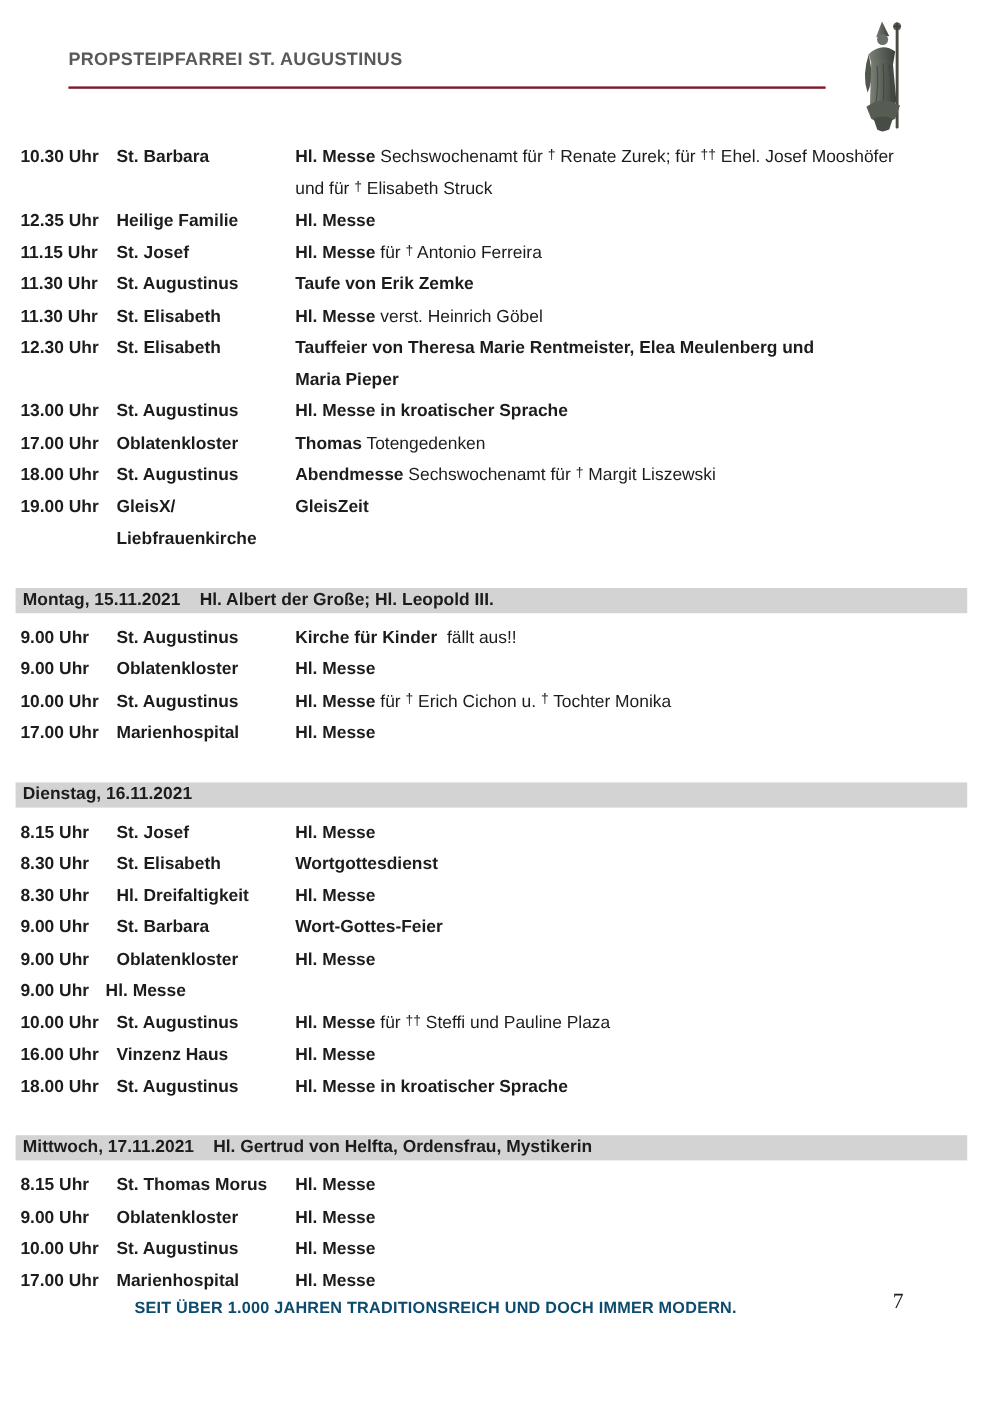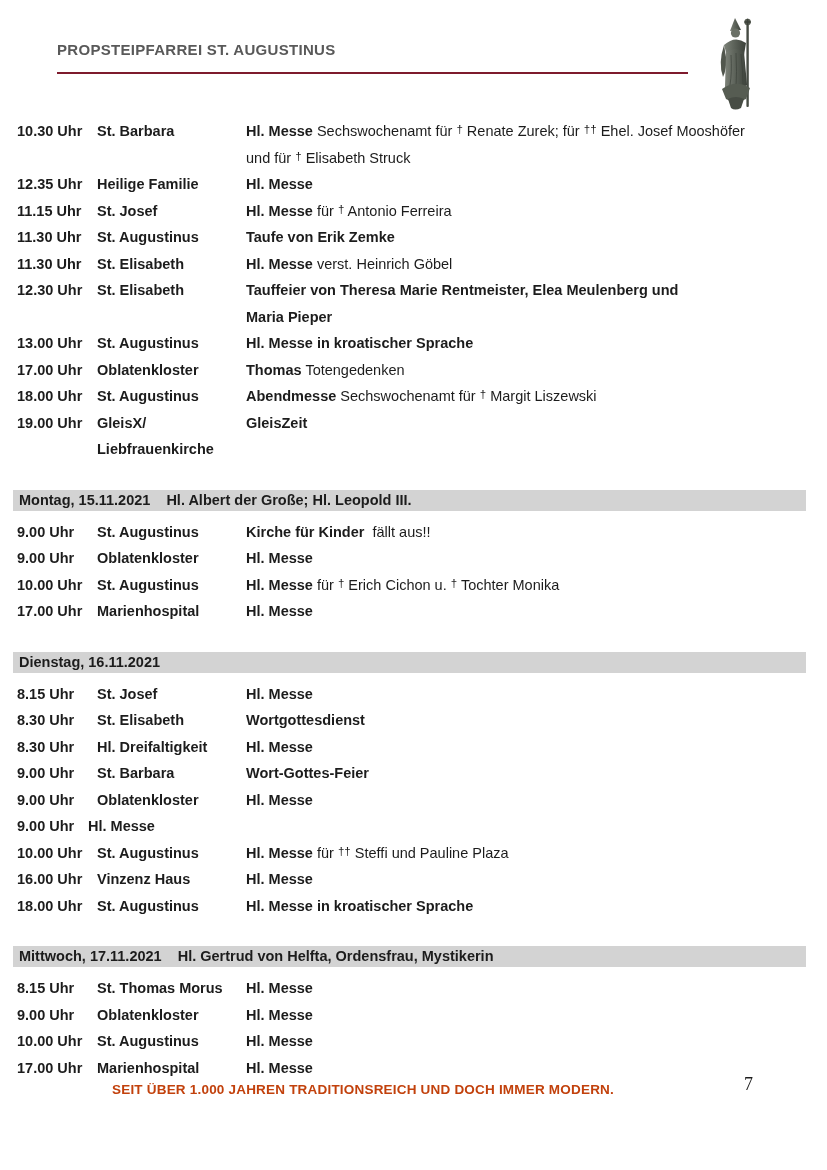--- a/index.html
+++ b/index.html
@@ -52,21 +52,21 @@
     box-sizing:content-box;
   }
   .cell-desc{flex:1 1 auto;min-width:0;}
   .ev{font-weight:700;white-space:pre-wrap;}
   .dt{font-weight:400;white-space:pre-wrap;}
   .dagger{font-size:.8em;vertical-align:.25em;line-height:0;}
   
   .footer-motto{
     position:absolute;left:13px;top:1082px;width:700px;
     text-align:center;
-    color:#c2410c;font-weight:700;font-size:13.5px;
+    color:#0c4a6e;font-weight:700;font-size:13.5px;
     letter-spacing:.2px;white-space:pre;
   }
   .page-number{
     position:absolute;left:744px;top:1074px;
     font-family:"Liberation Serif", serif;
     font-size:18px;color:#1c1c1c;
   }
 </style>
 </head>
 <body>

